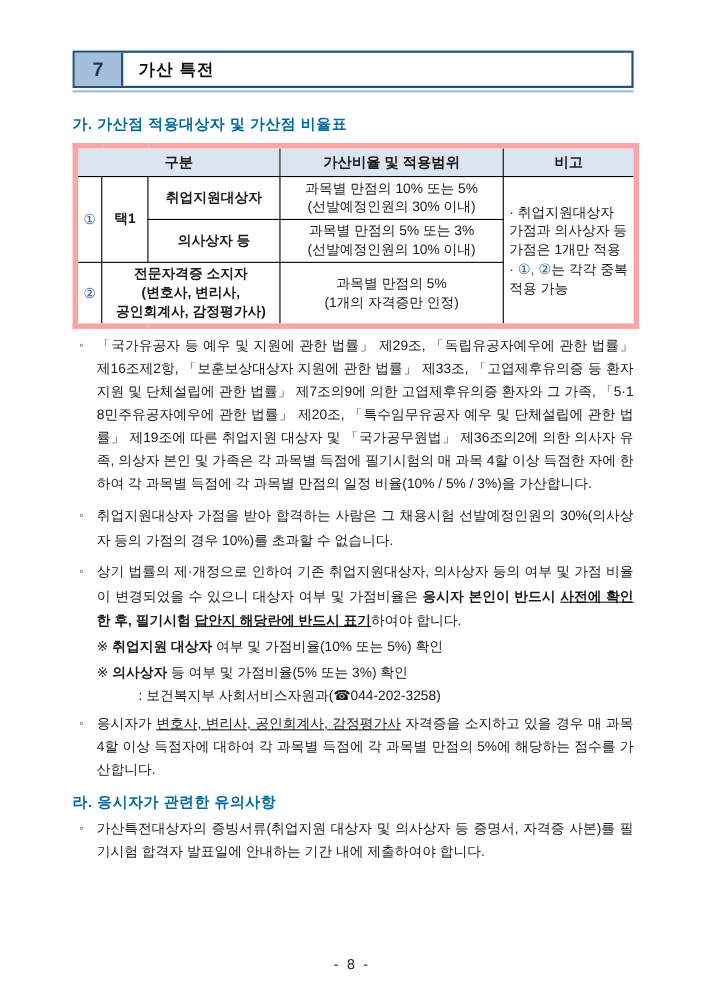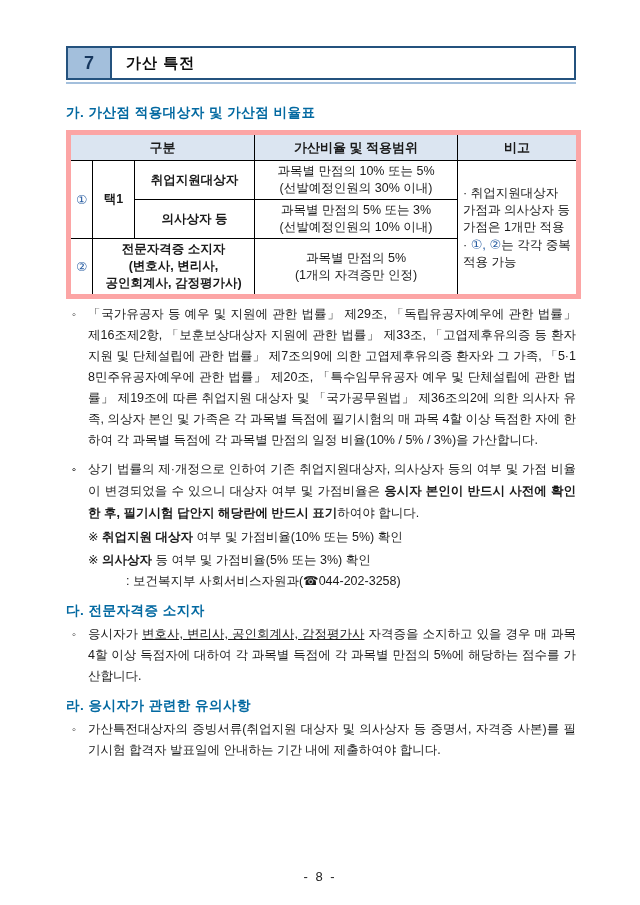--- a/index.html
+++ b/index.html
@@ -86,21 +86,21 @@
     text-align:justify;
     word-break:break-all;
   }
   .lh21{line-height:21px;}
   .lh22{line-height:22px;}
   .bullet-marker{
     position:absolute;left:6px;top:0;
     font-size:11px;
   }
   .b{font-weight:bold;}
-  .bu{font-weight:bold;}
+  .bu{font-weight:bold;text-decoration:underline;}
   .u{text-decoration:underline;}
   .note-block{
     padding-left:22px;
     font-size:12.5px;
     line-height:21px;
     word-break:break-all;
   }
   .note-line2{padding-left:38px;}
   
   .footer{
@@ -173,37 +173,36 @@
     </tr>
   </tbody>
     </table>
 
 
   <div class="para lh21" style="margin-top:5px;">
     <span class="bullet-marker">◦</span><span>「국가유공자 등 예우 및 지원에 관한 법률」 제29조, 「독립유공자예우에 관한 법률」 제16조제2항, 「보훈보상대상자 지원에 관한 법률」 제33조, 「고엽제후유의증 등 환자 지원 및 단체설립에 관한 법률」 제7조의9에 의한 고엽제후유의증 환자와 그 가족, 「5·18민주유공자예우에 관한 법률」 제20조, 「특수임무유공자 예우 및 단체설립에 관한 법률」 제19조에 따른 취업지원 대상자 및 「국가공무원법」 제36조의2에 의한 의사자 유족, 의상자 본인 및 가족은 각 과목별 득점에 필기시험의 매 과목 4할 이상 득점한 자에 한하여 각 과목별 득점에 각 과목별 만점의 일정 비율(10% / 5% / 3%)을 가산합니다.</span>
   </div>
 
   <div class="para lh22" style="margin-top:7px;">
-    <span class="bullet-marker">◦</span>
+    <span class="bullet-marker">◦</span><span>취업지원대상자 가점을 받아 합격하는 사람은 그 채용시험 선발예정인원의 30%(의사상자 등의 가점의 경우 10%)를 초과할 수 없습니다.</span>
   </div>
 
   <div class="para lh22" style="margin-top:7px;">
     <span class="bullet-marker">◦</span><span>상기 법률의 제·개정으로 인하여 기존 취업지원대상자, 의사상자 등의 여부 및 가점 비율이 변경되었을 수 있으니 대상자 여부 및 가점비율은 </span><span class="b">응시자 본인이 반드시 </span><span class="bu">사전에 확인</span><span class="b">한 후, 필기시험 </span><span class="bu">답안지 해당란에 반드시 표기</span><span>하여야 합니다.</span>
   </div>
 
   <div class="note-block" style="margin-top:3px;">
     <div><span>※ </span><span class="b">취업지원 대상자</span><span> 여부 및 가점비율(10% 또는 5%) 확인</span></div>
   </div>
 
   <div class="note-block" style="margin-top:2px;">
     <div><span>※ </span><span class="b">의사상자</span><span> 등 여부 및 가점비율(5% 또는 3%) 확인</span></div>
     <div class="note-line2">: 보건복지부 사회서비스자원과(☎044-202-3258)</div>
   </div>
 
-  <div class="sec-heading mt-c">다. 전문자격증 소지자</div>
 
   <div class="para lh21" style="margin-top:5px;">
     <span class="bullet-marker">◦</span><span>응시자가 </span><span class="u">변호사, 변리사, 공인회계사, 감정평가사</span><span> 자격증을 소지하고 있을 경우 매 과목 4할 이상 득점자에 대하여 각 과목별 득점에 각 과목별 만점의 5%에 해당하는 점수를 가산합니다.</span>
   </div>
 
   <div class="sec-heading mt-d">라. 응시자가 관련한 유의사항</div>
 
   <div class="para lh21" style="margin-top:5px;">
     <span class="bullet-marker">◦</span><span>가산특전대상자의 증빙서류(취업지원 대상자 및 의사상자 등 증명서, 자격증 사본)를 필기시험 합격자 발표일에 안내하는 기간 내에 제출하여야 합니다.</span>
   </div>

